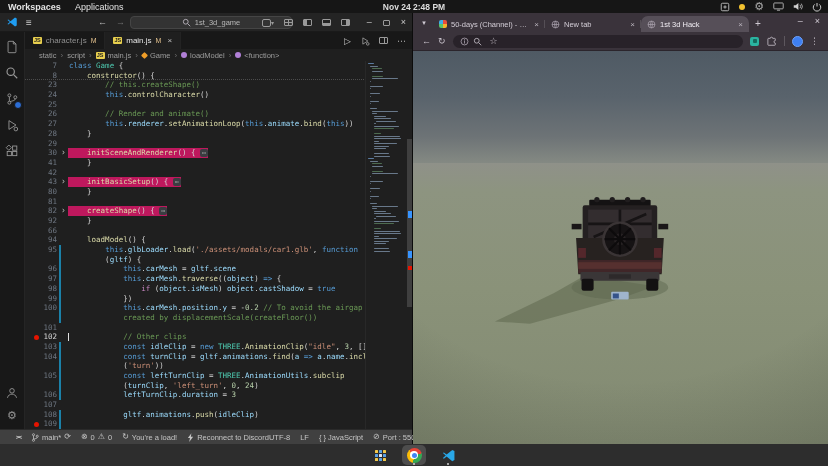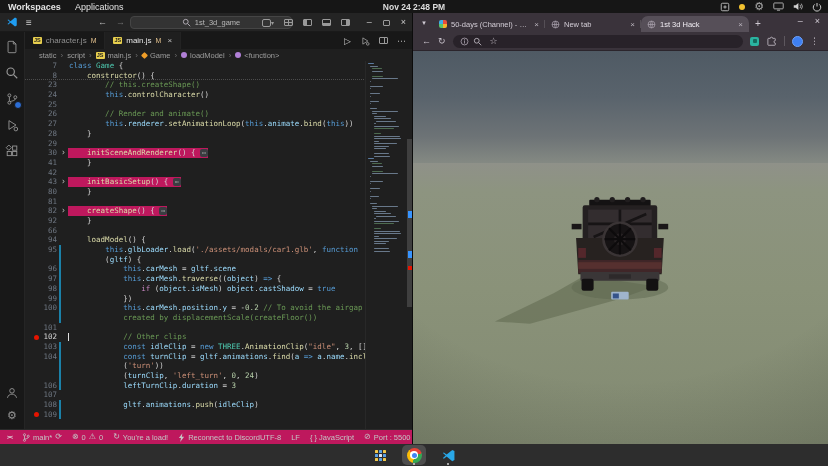--- a/index.html
+++ b/index.html
@@ -84,21 +84,21 @@
   .s-fold{color:#c5c5c5;background:#3a3d41;border-radius:2px;padding:0 2px;font-size:6.5px}
 
   .minimap{position:absolute;top:0;right:5px;width:42px;bottom:0;background:#1f1f1f;border-left:1px solid #282828;padding-top:2px}
   .mmline{height:1px;margin-bottom:1.5px;border-radius:.5px}
   .vtrack{position:absolute;top:0;right:0;width:5px;bottom:0}
   .vthumb{position:absolute;top:78px;right:0;width:5px;height:168px;background:rgba(140,140,140,.30)}
   .ovm{position:absolute;right:0;width:4px;height:7px;background:#3794ff}
   .ovr{position:absolute;right:0;width:4px;height:4px;background:#e51400}
 
   
-  .statusbar{height:15px;background:#be185d;border-top:1px solid #2a2a2a;display:flex;justify-content:space-between;align-items:center;padding:0 7px;font-size:7.5px;color:#c5c5c5;flex:none}
+  .statusbar{height:15px;background:#404040;border-top:1px solid #2a2a2a;display:flex;justify-content:space-between;align-items:center;padding:0 16px;font-size:7.5px;color:#c5c5c5;flex:none}
   .sgrp{display:flex;align-items:center;gap:10px}
   .sitem{display:flex;align-items:center;gap:3px;white-space:nowrap}
   .remoteico{font-size:6px;letter-spacing:-1px;color:#e0e0e0;font-weight:bold}
   .glyph{font-size:8px;line-height:8px}
 
   
   .tabstrip{height:19px;display:flex;align-items:flex-end;padding:0 4px;position:relative;flex:none}
   .tsbtn{width:14px;height:14px;border-radius:50%;display:flex;align-items:center;justify-content:center;color:#cfc9d2;font-size:7px;margin:0 2px 2px 0}
   .btab{height:16px;display:flex;align-items:center;gap:4px;padding:0 6px;font-size:7.5px;color:#d3cdd6;position:relative}
   .btab .bt-title{overflow:hidden;text-overflow:ellipsis;white-space:nowrap;flex:1}
@@ -517,20 +517,27 @@
                   <span class="modbar"></span>
                 </span>
                 <span class="txt"><span class="s-pl">            </span><span class="s-kw">const</span><span class="s-pl"> </span><span class="s-var">turnClip</span><span class="s-pl"> = </span><span class="s-var">gltf</span><span class="s-pl">.</span><span class="s-var">animations</span><span class="s-pl">.</span><span class="s-fn">find</span><span class="s-pl">(</span><span class="s-var">a</span><span class="s-pl"> </span><span class="s-kw">=&gt;</span><span class="s-pl"> </span><span class="s-var">a</span><span class="s-pl">.</span><span class="s-var">name</span><span class="s-pl">.</span><span class="s-fn">includes</span></span>
               </div>
               <div class="row">
                 <span class="gut"></span>
                 <span class="chcol">
                   <span class="modbar"></span>
                 </span>
                 <span class="txt"><span class="s-pl">            (</span><span class="s-str">'turn'</span><span class="s-pl">))</span></span>
+              </div>
+              <div class="row">
+                <span class="gut">105</span>
+                <span class="chcol">
+                  <span class="modbar"></span>
+                </span>
+                <span class="txt"><span class="s-pl">            </span><span class="s-kw">const</span><span class="s-pl"> </span><span class="s-var">leftTurnClip</span><span class="s-pl"> = </span><span class="s-cls">THREE</span><span class="s-pl">.</span><span class="s-var">AnimationUtils</span><span class="s-pl">.</span><span class="s-fn">subclip</span></span>
               </div>
               <div class="row">
                 <span class="gut"></span>
                 <span class="chcol">
                   <span class="modbar"></span>
                 </span>
                 <span class="txt"><span class="s-pl">            (</span><span class="s-var">turnClip</span><span class="s-pl">, </span><span class="s-str">'left_turn'</span><span class="s-pl">, </span><span class="s-num">0</span><span class="s-pl">, </span><span class="s-num">24</span><span class="s-pl">)</span></span>
               </div>
               <div class="row">
                 <span class="gut">106</span>

